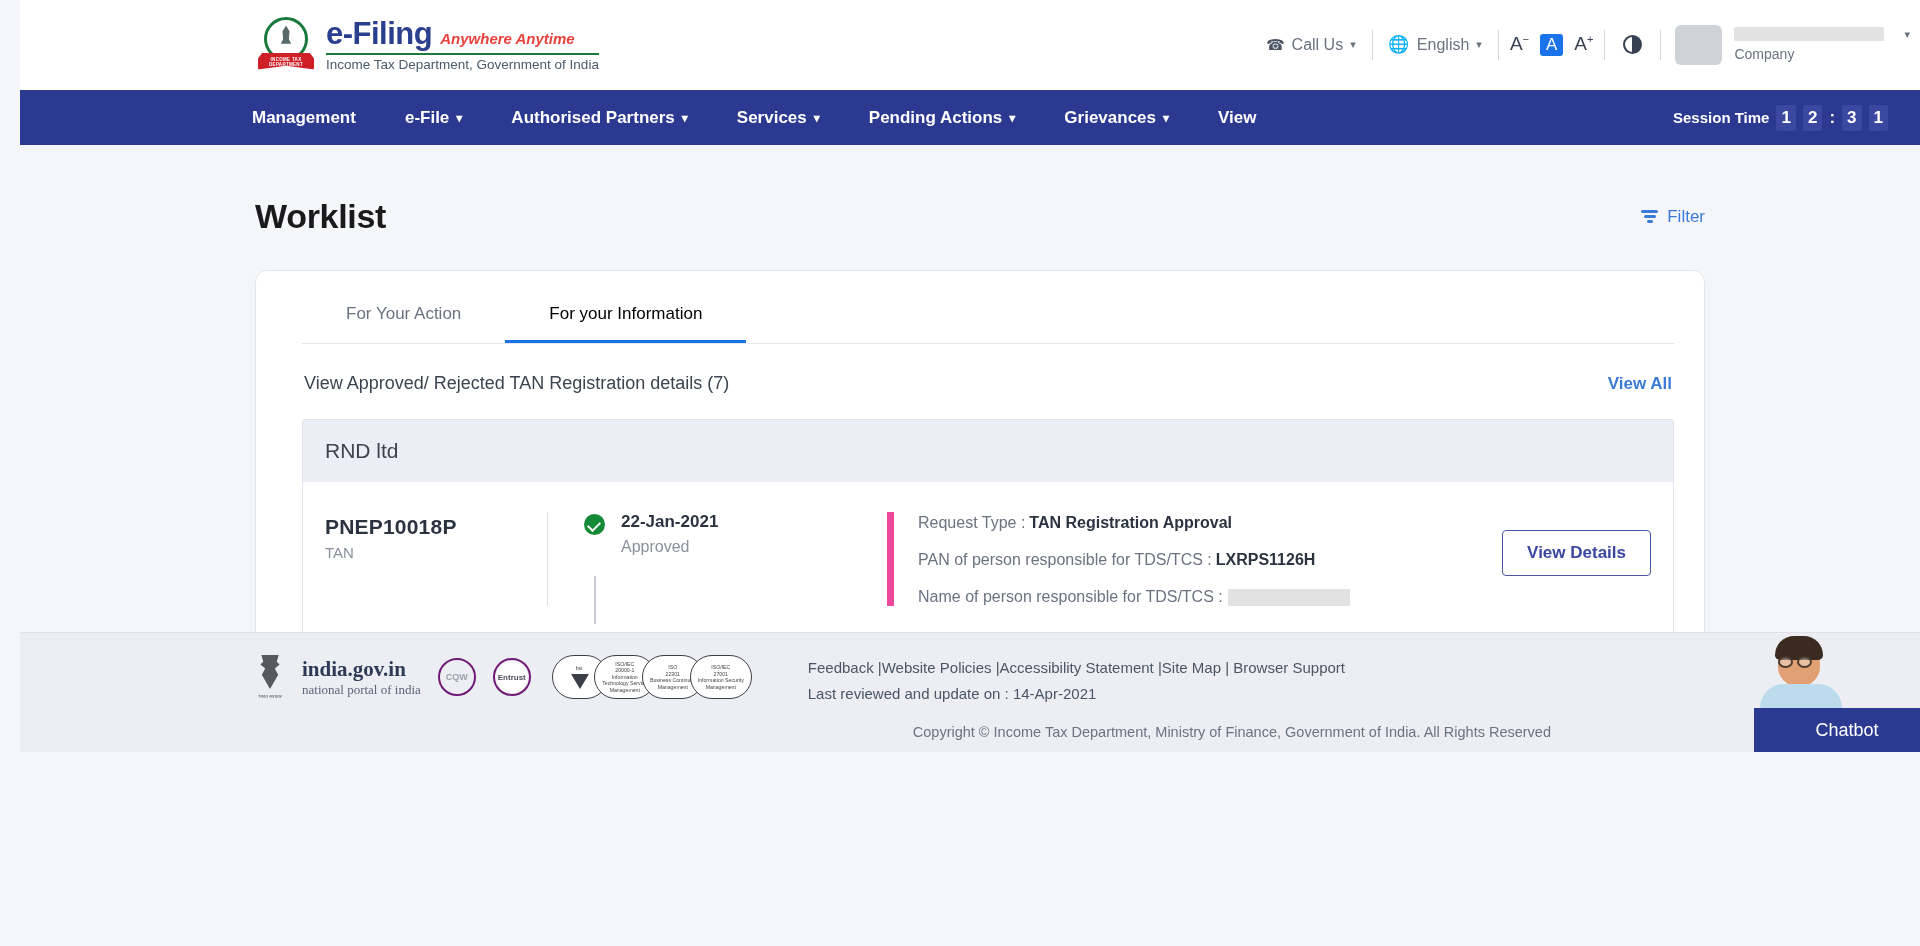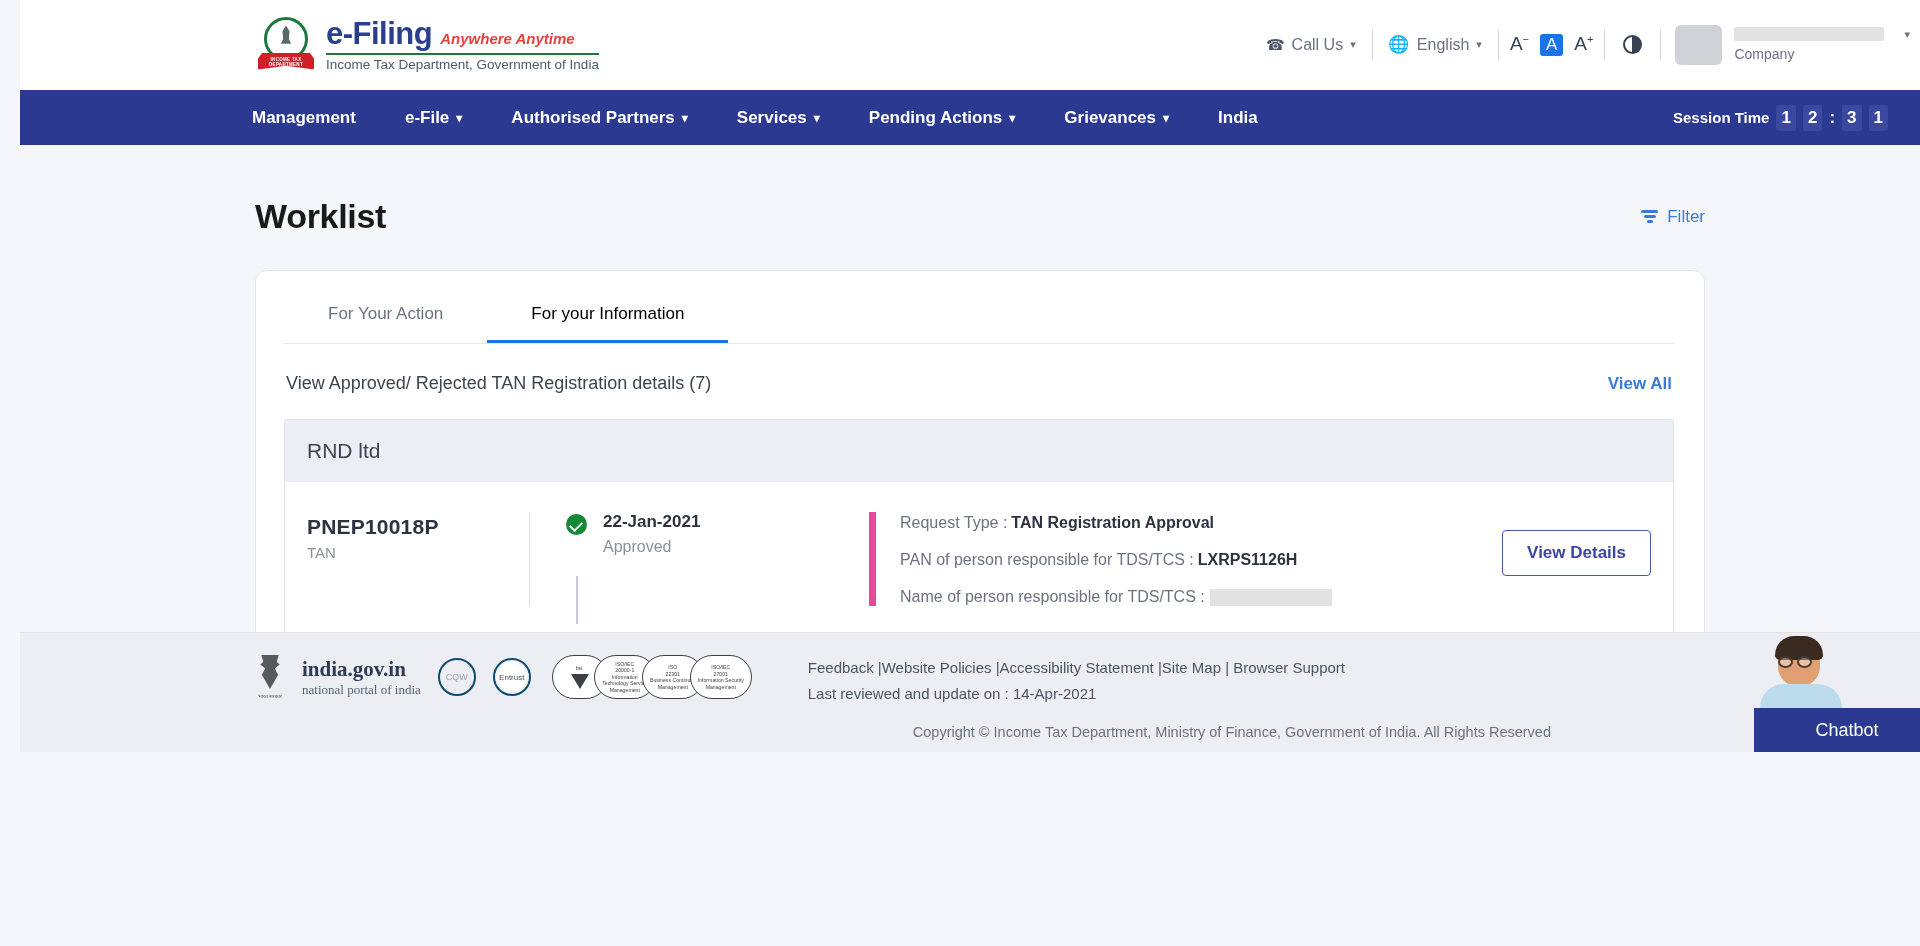--- a/index.html
+++ b/index.html
@@ -95,21 +95,21 @@
   .page-title { font-size: 34px; font-weight: bold; color: #1a1a1a; letter-spacing: -0.3px; }
   .filter-btn { margin-left: auto; display: flex; align-items: center; gap: 9px; color: #3b7bd8; font-size: 17px; cursor: pointer; }
   .funnel { display: flex; flex-direction: column; align-items: center; gap: 2.5px; }
   .funnel i { display: block; background: #3b7bd8; height: 2.4px; border-radius: 2px; }
   .funnel i:nth-child(1){ width: 17px; }
   .funnel i:nth-child(2){ width: 12px; }
   .funnel i:nth-child(3){ width: 6px; }
 
   .card-panel {
     margin-top: 34px; background: #ffffff; border: 1px solid #e3e6ec;
-    border-radius: 12px; padding: 0 30px 34px 28px;
+    border-radius: 12px; padding: 0 30px 34px 46px;
   }
   .tabs { display: flex; border-bottom: 1px solid #e3e6ec; padding-top: 14px; }
   .tab {
     font-size: 17px; color: #6b7280; padding: 19px 44px 16px 44px;
     cursor: pointer; border-bottom: 3px solid transparent; white-space: nowrap;
   }
   .tab.active { color: #000000; border-bottom-color: #1a73e8; }
 
   .section-row { display: flex; align-items: center; padding: 29px 2px 0 2px; gap: 16px; }
   .section-title { font-size: 18px; color: #3c4450; }
@@ -161,22 +161,22 @@
   .foot-left { display: flex; align-items: center; gap: 17px; margin-left: 235px; }
   .mini-emblem { width: 30px; height: 44px; position: relative; }
   .mini-emblem .mc {
     position:absolute; left:3px; top:0; width:24px; height:34px; background:#58595b;
     clip-path: polygon(14% 0, 86% 0, 78% 20%, 90% 28%, 70% 40%, 84% 58%, 50% 100%, 16% 58%, 30% 40%, 10% 28%, 22% 20%);
   }
   .mini-emblem .ms { position:absolute; bottom:0; left:0; width:30px; text-align:center; font-size:5px; color:#58595b; }
   .india-gov { line-height: 1.25; }
   .ig1 { font-family: "Liberation Serif", serif; font-size: 21px; font-weight: bold; color: #2e3a56; }
   .ig2 { font-family: "Liberation Serif", serif; font-size: 13px; color: #5a6478; }
-  .seal { width: 38px; height: 38px; border-radius: 50%; border: 2px solid #0c4a6e;
-          display:flex; align-items:center; justify-content:center; font-size: 9px; color:#9aa0aa; font-weight:normal; }
+  .seal { width: 38px; height: 38px; border-radius: 50%; border: 2px solid #701a75;
+          display:flex; align-items:center; justify-content:center; font-size: 9px; color:#9aa0aa; font-weight:bold; }
   .seal.entrust { background: radial-gradient(circle, #ffffff 55%, #cfd2d8 100%); color:#4b4f57; font-size: 8px; }
   .iso-group { display: flex; align-items: center; margin-left: 4px; }
   .iso-pill {
     width: 62px; height: 44px; border: 1.6px solid #3c3f46; border-radius: 22px;
     background: #fff; margin-left: -14px; display:flex; align-items:center; justify-content:center;
     font-size: 5.2px; color:#444; text-align:center; line-height:1.25; padding: 0 4px;
   }
   .iso-pill.first { margin-left: 0; width: 56px; }
   .iso-tri { width: 0; height: 0; border-left: 9px solid transparent; border-right: 9px solid transparent; border-top: 15px solid #3c3f46; }
 
@@ -277,21 +277,21 @@
     </div>
     <div class="nav-item">
       <span>Pending Actions</span>
       <span class="caret">▾</span>
     </div>
     <div class="nav-item">
       <span>Grievances</span>
       <span class="caret">▾</span>
     </div>
     <div class="nav-item">
-      <span>India</span>
+      <span>View</span>
     </div>
 
     <div class="session">
       <span class="session-label">Session Time</span>
       <span class="digit">1</span>
       <span class="digit">2</span>
       <span class="colon">:</span>
       <span class="digit">3</span>
       <span class="digit">1</span>
     </div>

